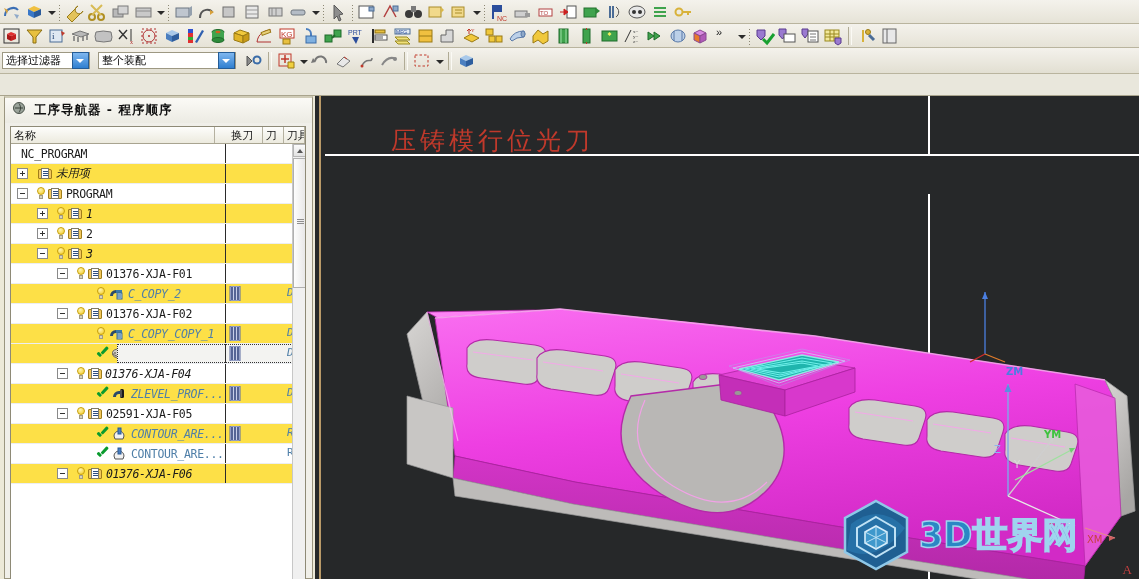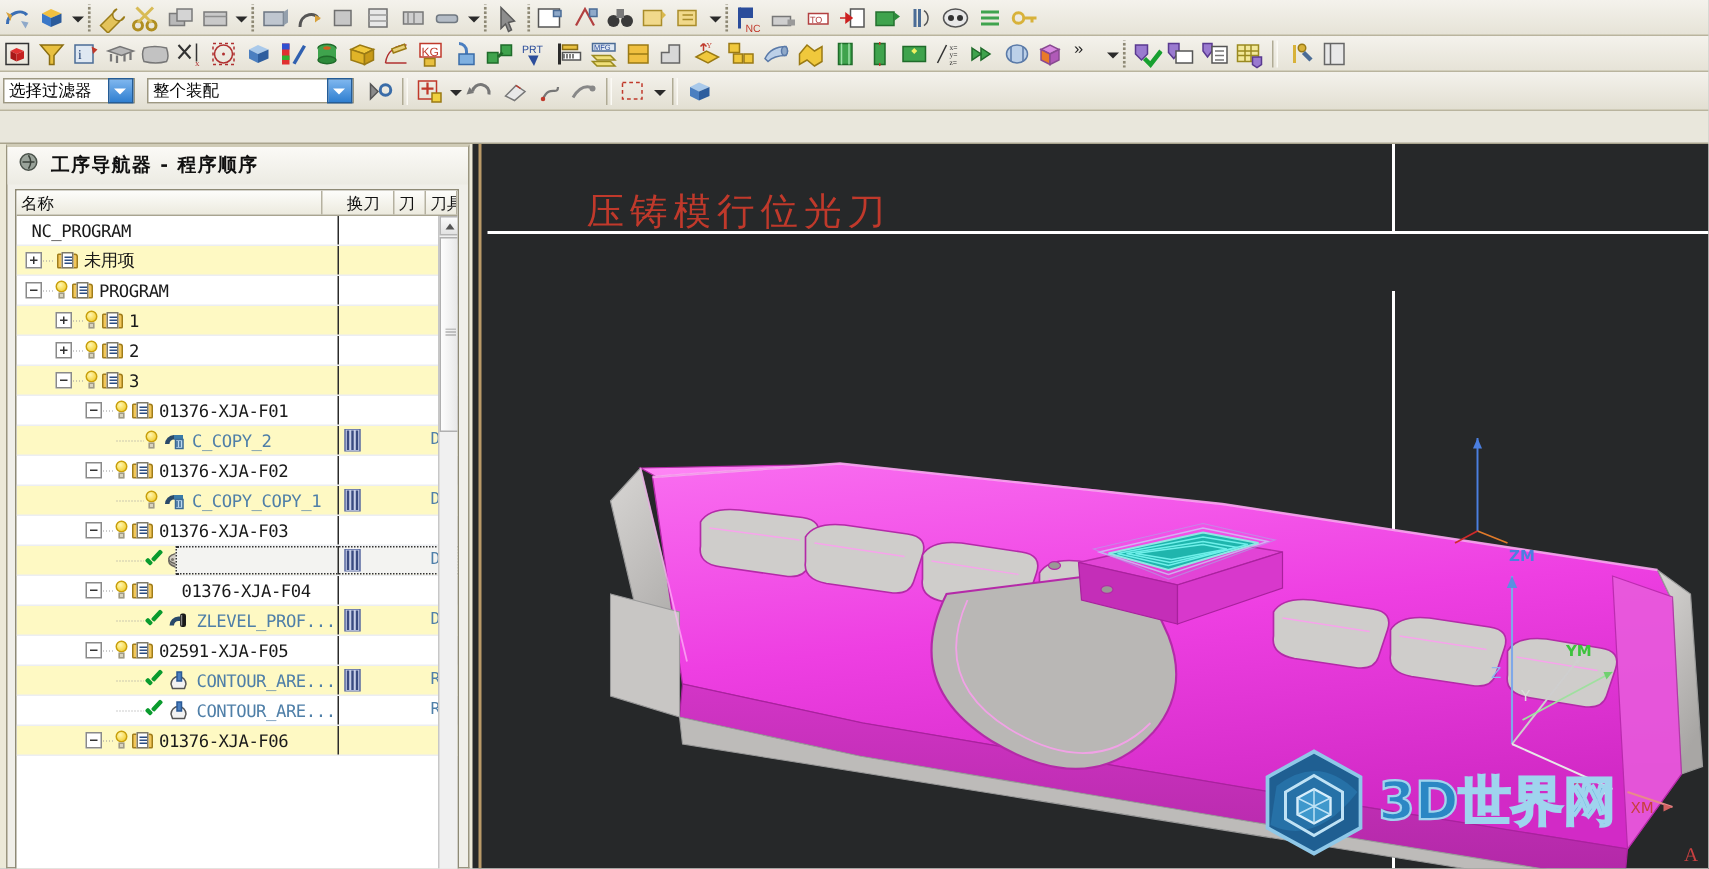--- a/index.html
+++ b/index.html
@@ -47,21 +47,21 @@
              border:1px solid #8e8a76;background:#fff;box-sizing:border-box;overflow:hidden;}
   .thead{height:17px;display:flex;background:linear-gradient(#fdfdfb,#eceade);
          border-bottom:1px solid #a8a490;box-sizing:border-box;}
   .th{border-right:1px solid #b5b1a0;font-size:11px;color:#111;box-sizing:border-box;
       display:flex;align-items:center;padding-left:3px;overflow:hidden;white-space:nowrap;
       font-family:"DejaVu Sans","Liberation Sans",sans-serif;}
 
   .tbody{position:absolute;left:0;top:17px;width:294px;height:448px;overflow:hidden;}
   .row{height:20px;display:flex;align-items:center;position:relative;box-sizing:border-box;
        border-bottom:1px solid #eceef2;}
-  .row.alt{background:#fef9c3;}
+  .row.alt{background:#fde047;font-style:italic;}
   .row .lbl{font-size:11.5px;white-space:nowrap;font-family:"DejaVu Sans Mono","Liberation Mono",monospace;
             letter-spacing:-0.3px;}
   .lbl.dark{color:#1a1a1a;}
   .lbl.blue{color:#4f7fa8;}
   .cell-line{position:absolute;left:214px;top:0;width:1px;height:100%;background:#2b2b2b;}
   .c-change{position:absolute;left:218px;top:2px;width:20px;height:16px;}
   .c-d{position:absolute;left:276px;top:2px;font-size:11px;color:#4f7fa8;
        font-family:"DejaVu Sans Mono","Liberation Mono",monospace;}
   .focusbox{position:absolute;left:106px;top:0;right:0;height:19px;
             border:1px dotted #333;box-sizing:border-box;background:#f3f3f1;}
@@ -794,35 +794,20 @@
                 <path d="M10 7v4M12 7v4" stroke="#3a6a96"></path>
               </svg>
             </span>
             <span class="lbl blue" style="margin-left: 4px;">C_COPY_COPY_1</span>
             <div class="cell-line"></div>
             <span class="c-change"><svg width="12" height="15" viewBox="0 0 12 15">
                 <rect x="1" y="0" width="10" height="15" fill="#c8cfe8" stroke="#5a6aa0"></rect>
                 <path d="M3 1v13M6 1v13M9 1v13" stroke="#3a4a80" stroke-width="1.6"></path>
               </svg></span>
             <span class="c-d">D</span>
-          </div>
-          <div class="row">
-            <span class="spacer" style="width: 46px;"></span>
-            <span class="pm"></span>
-            <span class="dot-lead"></span>
-            <span class="bulb">
-              <span class="b"></span>
-              <span class="s"></span>
-            </span>
-            <span class="fold" style="margin-left: 2px;">
-              <span class="bk"></span>
-              <span class="pg"></span>
-            </span>
-            <span class="lbl dark" style="margin-left: 4px;">01376-XJA-F03</span>
-            <div class="cell-line"></div>
           </div>
           <div class="row alt">
             <div class="focusbox"></div>
             <span class="spacer" style="width: 66px;"></span>
             <span class="dot-lead" style="width: 19px;"></span>
             <span class="chk"></span>
             <span class="opic" style="margin-left: 2px;">
               <svg width="16" height="14" viewBox="0 0 16 14">
                 <ellipse cx="8" cy="7" rx="6.5" ry="4" fill="#b9b4ac" stroke="#6a665e"></ellipse>
                 <ellipse cx="8" cy="5.5" rx="6.5" ry="3.5" fill="#d4cfc6" stroke="#6a665e"></ellipse>
@@ -844,21 +829,21 @@
             <span class="pm"></span>
             <span class="dot-lead"></span>
             <span class="bulb">
               <span class="b"></span>
               <span class="s"></span>
             </span>
             <span class="fold" style="margin-left: 2px;">
               <span class="bk"></span>
               <span class="pg"></span>
             </span>
-            <span class="lbl dark" style="margin-left: 19px;">01376-XJA-F04</span>
+            <span class="lbl dark" style="margin-left: 3px; font-style: italic;">01376-XJA-F04</span>
             <div class="cell-line"></div>
           </div>
           <div class="row alt">
             <span class="spacer" style="width: 66px;"></span>
             <span class="dot-lead" style="width: 19px;"></span>
             <span class="chk"></span>
             <span class="opic" style="margin-left: 2px;">
               <svg width="16" height="14" viewBox="0 0 16 14">
                 <path d="M2 10a6 6 0 016-6h2v3H8a3 3 0 00-3 3z" fill="#2a4a6a"></path>
                 <rect x="9" y="2" width="4" height="9" rx="1.5" fill="#1a1a1a"></rect>

